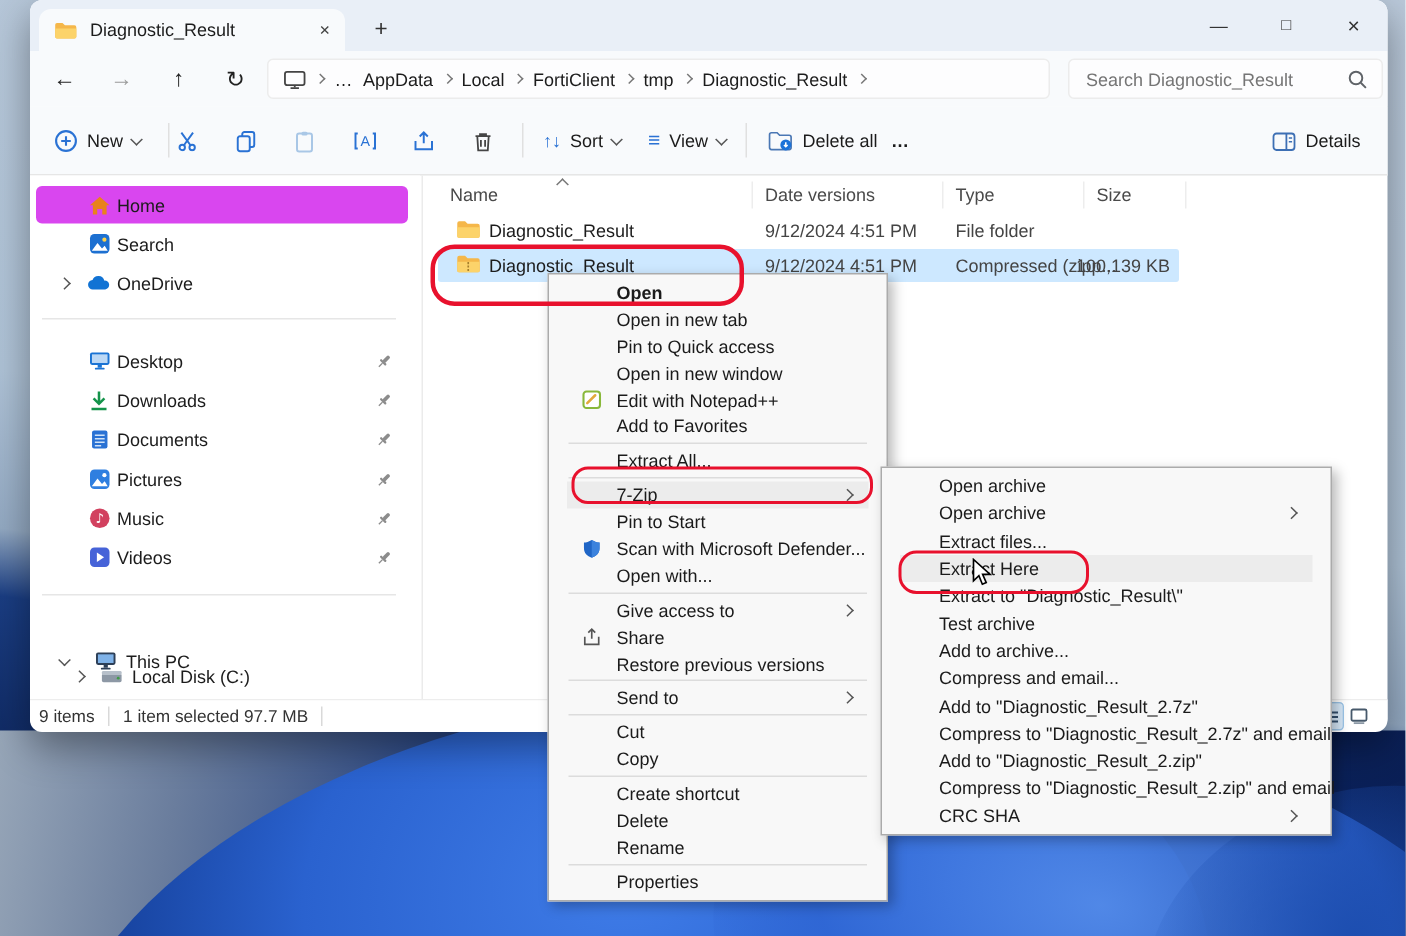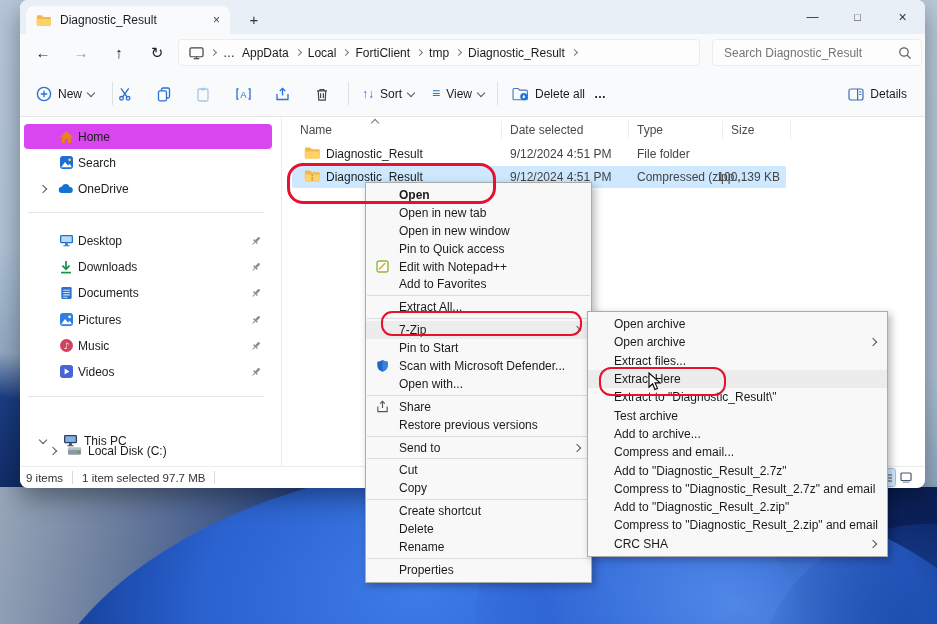--- a/index.html
+++ b/index.html
@@ -72,21 +72,21 @@
   .fmut{color:#444;}
   #row2-hl{position:absolute;left:272px;top:166px;width:494px;height:22px;background:#cde8ff;border-radius:2px;}
 
   #statusbar{position:absolute;left:0;top:466px;width:100%;height:21px;background:#fff;border-top:1px solid #ededed;
      border-radius:0 0 8px 8px;display:flex;align-items:center;font-size:11.5px;color:#333;}
   .st-sep{width:1px;height:13px;background:#d9d9d9;margin:0 9px;}
   .vbtn{position:absolute;top:2px;width:16px;height:17px;display:flex;align-items:center;justify-content:center;border-radius:2px;}
   .vbtn.on{background:#d7e9f9;outline:1px solid #9cc5e8;}
 
   
-  .menu{background:#f8f8f8;border:1px solid #ababab;box-shadow:3px 3px 8px rgba(0,0,0,.28);box-sizing:border-box;z-index:5;padding:3px 0;}
+  .menu{background:#f8f8f8;border:1px solid #ababab;box-shadow:3px 3px 8px rgba(0,0,0,.28);box-sizing:border-box;z-index:5;padding:3px 12px;}
   #ctxmenu{left:365px;top:182px;width:227px;z-index:5;}
   #submenu{left:587px;top:311px;width:301px;z-index:6;}
   .mi{position:relative;height:17.9px;display:flex;align-items:center;padding:0 24px 0 33px;font-size:12px;color:#1b1b1b;white-space:nowrap;}
   #submenu .mi{height:18.3px;padding-left:26px;}
   .mi.bold{font-weight:bold;}
   .mi.hl{background:#ececec;}
   .mi .mi-ic{position:absolute;left:9px;top:50%;transform:translateY(-50%);width:14px;height:14px;display:flex;align-items:center;justify-content:center;}
   .mi .mi-ar{position:absolute;right:11px;top:50%;margin-top:-3px;}
   .msep{height:1px;background:#dcdcdc;margin:2px 1px;}
 
@@ -409,21 +409,21 @@
           <rect x="1" y="4" width="14" height="6" rx="1.2" fill="#8d98a5"></rect>
           <rect x="1" y="2" width="14" height="3" rx="1" fill="#b7c0ca"></rect>
           <circle cx="12.6" cy="7.2" r="1" fill="#3f9b46"></circle>
         </svg>
       </span>
     <span class="sb-lab" style="left:64px">Local Disk (C:)</span>
   </div>
 
   <span class="chu abs" style="left:352px;top:120px"></span>
   <div class="col-h" style="left:280px;top:123px">Name</div>
-  <div class="col-h" style="left:490px;top:123px">Date selected</div>
+  <div class="col-h" style="left:490px;top:123px">Date versions</div>
   <div class="col-h" style="left:617px;top:123px">Type</div>
   <div class="col-h" style="left:711px;top:123px">Size</div>
   <div class="hsep" style="left:481px"></div>
   <div class="hsep" style="left:608px"></div>
   <div class="hsep" style="left:702px"></div>
   <div class="hsep" style="left:770px"></div>
 
   <div class="frow" style="left:0;top:143px;width:100%">
     <span class="fcell" style="left:284px;top:3px">
       <svg width="17" height="14" viewBox="0 0 20 16">
@@ -471,24 +471,24 @@
 </div>
 
 <div id="ctxmenu" class="menu abs">
   <div class="mi bold">
       <span>Open</span>
     </div>
   <div class="mi">
       <span>Open in new tab</span>
     </div>
   <div class="mi">
+      <span>Pin to Quick access</span>
+    </div>
+  <div class="mi">
       <span>Open in new window</span>
-    </div>
-  <div class="mi">
-      <span>Pin to Quick access</span>
     </div>
   <div class="mi">
     <span class="mi-ic">
         <svg width="13" height="13" viewBox="0 0 13 13">
           <rect x="1" y="1" width="11" height="11" rx="2" fill="#fff" stroke="#89b83a" stroke-width="1.4"></rect>
           <path d="M3.5 8.8 8.8 3.5" stroke="#e2a93c" stroke-width="1.7" stroke-linecap="round"></path>
         </svg>
       </span>
     <span>Edit with Notepad++</span>
   </div>
@@ -513,20 +513,24 @@
           <path d="M7 1C9 2.2 11 2.8 12.6 2.9V7c0 3.4-2.3 5.6-5.6 6.8C3.7 12.6 1.4 10.4 1.4 7V2.9C3 2.8 5 2.2 7 1Z" fill="#2066c6"></path>
           <path d="M7 1C9 2.2 11 2.8 12.6 2.9V7c0 3.4-2.3 5.6-5.6 6.8Z" fill="#3b82dd"></path>
         </svg>
       </span>
     <span>Scan with Microsoft Defender...</span>
   </div>
   <div class="mi">
       <span>Open with...</span>
     </div>
   <div class="msep"></div>
+  <div class="mi">
+    <span>Give access to</span>
+    <span class="mi-ar chr"></span>
+  </div>
   <div class="mi">
     <span class="mi-ic">
         <svg width="13" height="13" viewBox="0 0 14 14">
           <path d="M2 7v5.5h10V7" fill="none" stroke="#555" stroke-width="1.2"></path>
           <path d="M7 1.5v7M4.5 4 7 1.5 9.5 4" fill="none" stroke="#555" stroke-width="1.2"></path>
         </svg>
       </span>
     <span>Share</span>
   </div>
   <div class="mi">

